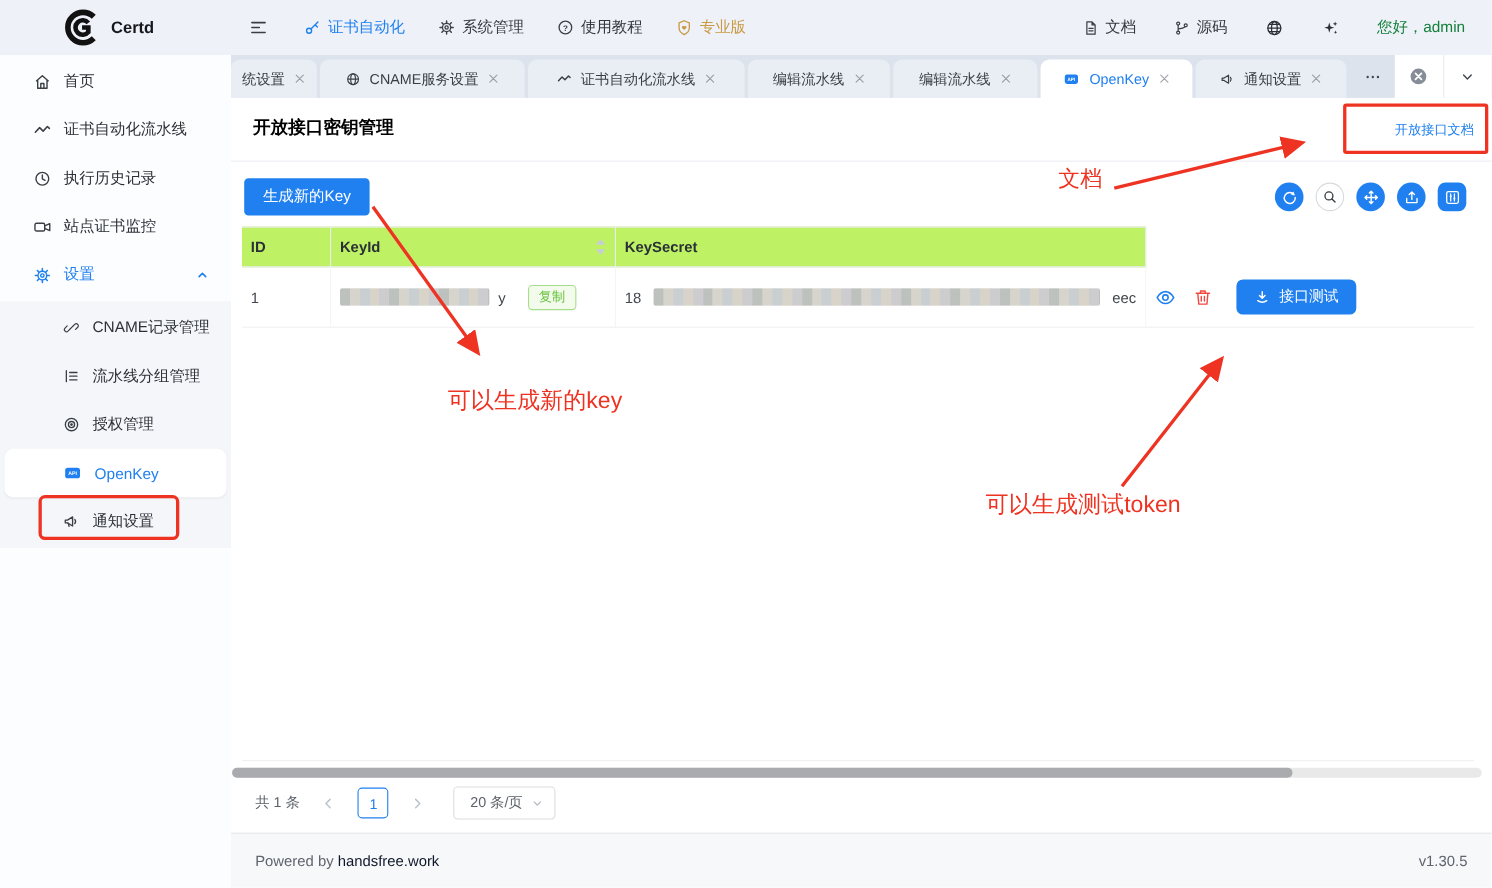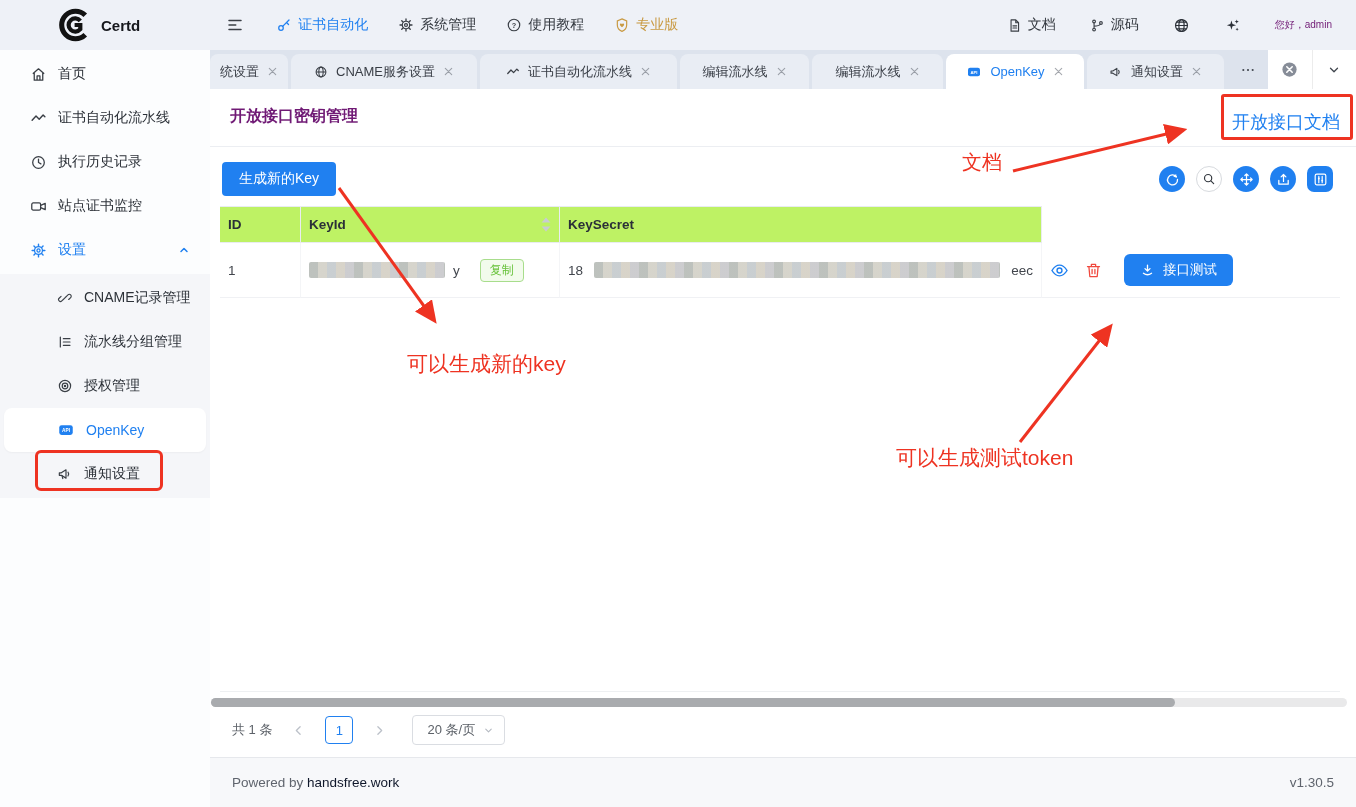--- a/index.html
+++ b/index.html
@@ -12,21 +12,21 @@
   .topbar { position:absolute; left:0; top:0; width:1356px; height:50px;
     background:#eef1f7; display:flex; align-items:center; z-index:5; }
   .logo { margin-left:56px; }
   .brand { margin-left:9px; font-size:15px; font-weight:bold; color:#15171c;text-align:center; }
   .fold { margin-left:86px; cursor:pointer; }
   .topnav { display:flex; align-items:center; margin-left:32px; gap:30px; }
   .tn { display:flex; align-items:center; gap:6px; font-size:14px; color:#33383f; cursor:pointer; white-space:nowrap; }
   .tn.blue { color:#2080f0; }
   .tn.gold { color:#c99a43; }
   .topright { margin-left:auto; display:flex; align-items:center; gap:34px; padding-right:24px; }
-  .greeting { font-size:10px; color:#701a75; cursor:pointer; white-space:nowrap; }
+  .greeting { font-size:14px; color:#15803d; cursor:pointer; white-space:nowrap; }
 
   
   .sidebar { position:absolute; left:0; top:50px; width:210px; bottom:0; background:#fcfdfe; z-index:4; }
   .side-item { height:44px; margin-top:0; display:flex; align-items:center; gap:11px;
     padding-left:30px; font-size:14px; color:#2c3138; cursor:pointer; position:relative; }
   .side-item.first { margin-top:2px; }
   .side-item.blue { color:#2080f0; }
   .side-item .caret { position:absolute; right:20px; }
   .submenu { margin:2px 0 0 0; background:#f5f6f9; padding:2px 0; }
   .sub-item { height:44px; display:flex; align-items:center; gap:11px; padding-left:57px;
@@ -43,22 +43,22 @@
   .tab.partial { width:78px; justify-content:flex-end; padding-right:10px; overflow:hidden; }
   .tab.active { background:#fff; color:#2080f0; }
   .tab .x { opacity:.55; }
   .tab-more { width:40px; height:39px; display:flex; align-items:center; justify-content:center; cursor:pointer; }
   .tab-ctrls { width:88px; height:39px; background:#fff; display:flex; align-items:center; flex:none; }
   .tab-ctrls .cbtn { flex:1; display:flex; align-items:center; justify-content:center; height:100%; cursor:pointer; }
   .tab-ctrls .cbtn + .cbtn { border-left:1px solid #ececec; }
 
   
   .content { position:absolute; left:210px; top:89px; right:0; bottom:0; background:#fff; }
-  .page-title { position:absolute; left:20px; top:17px; font-size:16px; font-weight:bold; color:#701a75; }
-  .doc-link { position:absolute; right:16px; top:21px; font-size:18px; color:#2080f0; cursor:pointer; }
+  .page-title { position:absolute; left:20px; top:17px; font-size:16px; font-weight:bold; color:#000000; }
+  .doc-link { position:absolute; right:16px; top:21px; font-size:12px; color:#2080f0; cursor:pointer; }
   .hdiv { position:absolute; left:0; right:0; top:57px; height:1px; background:#eceef2; }
   .btn-gen { position:absolute; left:12px; top:73px; height:34px; padding:0 17px; background:#2080f0;
     border:none; border-radius:4px; color:#fff; font-size:14px; cursor:pointer;
     font-family:inherit; display:flex; align-items:center; }
   .toolbar { position:absolute; right:23px; top:77px; display:flex; align-items:center; gap:11px; }
   .cir { width:26px; height:26px; border-radius:50%; background:#2080f0; display:flex;
     align-items:center; justify-content:center; cursor:pointer; }
   .cir.light { background:#fff; border:1px solid #d7dade; }
   .cir.square { border-radius:7px; }
 

